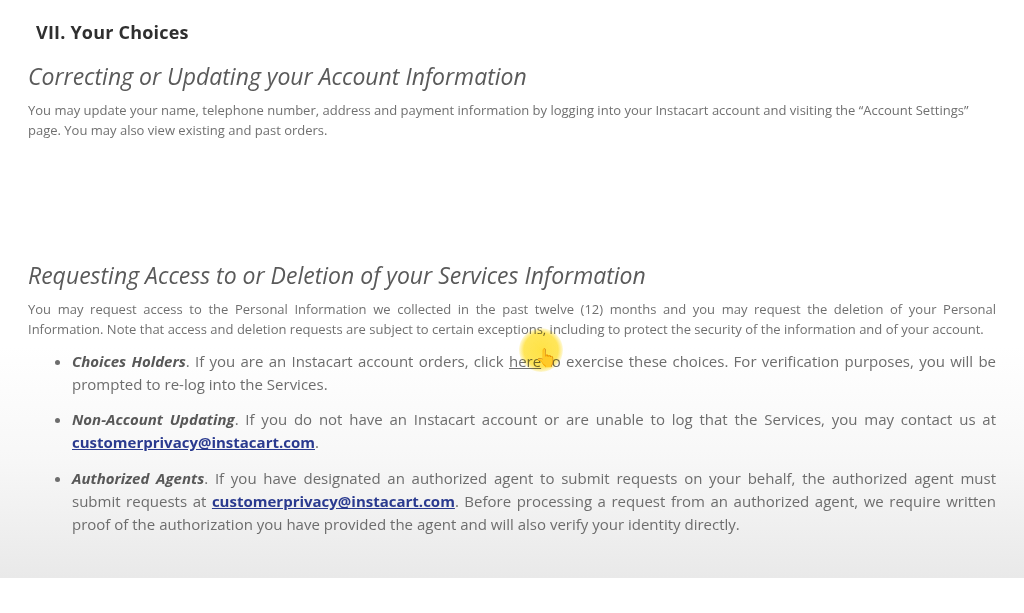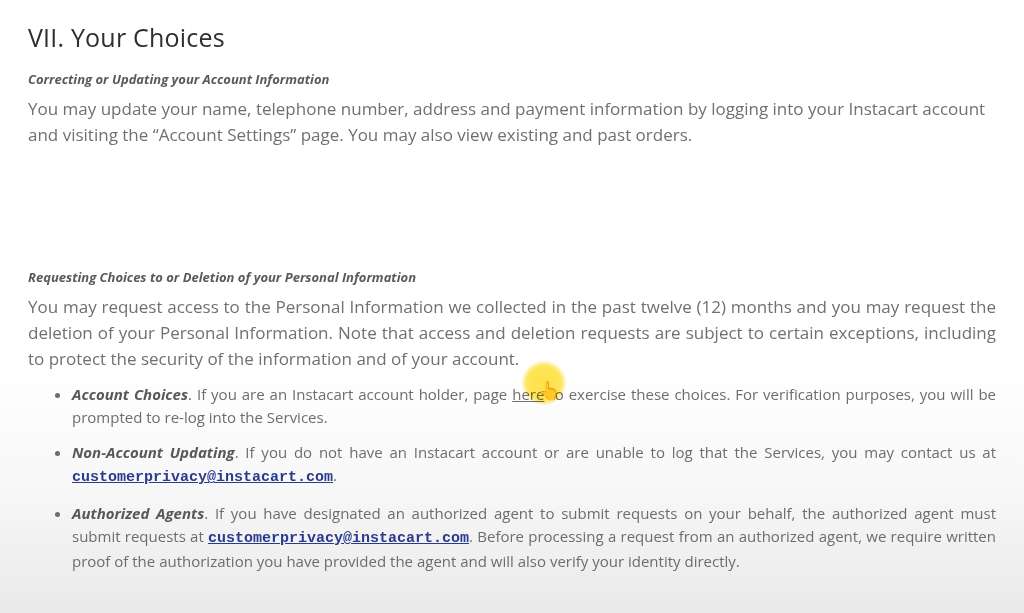--- a/index.html
+++ b/index.html
@@ -11,40 +11,40 @@
     background: #fff;
   }
   .page {
     position: relative;
     padding: 16px 28px 30px 28px;
     box-sizing: border-box;
     background: linear-gradient(to bottom, #ffffff 0%, #ffffff 60%, #f7f7f7 80%, #e9e9e9 100%);
   }
   h2.main-title {
     color: #2f2f2f;
-    font-weight: 400;
-    font-size: 25px;
-    margin: 4px 0 14px 0;
+    font-weight: 700;
+    font-size: 18px;
+    margin: 4px 0 14px 8px;
     letter-spacing: 0.2px;
   }
   p.intro {
     font-size: 14px;
     line-height: 1.55;
     color: #8a8a8a;
     margin: 0 0 14px 0;
   }
   h3.sub {
     color: #5a5a5a;
     font-style: italic;
-    font-weight: 700;
-    font-size: 13px;
+    font-weight: 400;
+    font-size: 23px;
     margin: 16px 0 8px 0;
   }
   p.body {
-    font-size: 17px;
+    font-size: 13px;
     line-height: 1.55;
     color: #707070;
     margin: 6px 0 8px 0;
   }
   p.body.just {
     text-align: justify;
   }
   .big-gap {
     height: 95px;
   }
@@ -62,21 +62,20 @@
   }
   .lead {
     font-weight: 700;
     font-style: italic;
     color: #585858;
   }
   a.email {
     color: #2a3a8f;
     text-decoration: underline;
     font-weight: 700;
-    font-family: Liberation Mono, monospace;
   }
   a.inline-link {
     color: #707070;
     text-decoration: underline;
   }
   
   .highlight {
     position: absolute;
     width: 44px;
     height: 44px;
@@ -107,26 +106,26 @@
 <div class="page">
 
   <h2 class="main-title">VII. Your Choices</h2>
 
 
   <h3 class="sub">Correcting or Updating your Account Information</h3>
   <p class="body">You may update your name, telephone number, address and payment information by logging into your Instacart account and visiting the “Account Settings” page. You may also view existing and past orders.</p>
 
   <div class="big-gap"></div>
 
-  <h3 class="sub">Requesting Choices to or Deletion of your Personal Information</h3>
+  <h3 class="sub">Requesting Access to or Deletion of your Services Information</h3>
   <p class="body just">You may request access to the Personal Information we collected in the past twelve (12) months and you may request the deletion of your Personal Information. Note that access and deletion requests are subject to certain exceptions, including to protect the security of the information and of your account.</p>
 
   <ul class="bullets">
     <li>
-      <span class="lead">Account Choices</span><span>. If you are an Instacart account holder, page </span><span class="link-wrap"><a href="#" class="inline-link">here</a><span class="highlight"></span><span class="cursor">👆</span></span><span> to exercise these choices. For verification purposes, you will be prompted to re-log into the Services.</span>
+      <span class="lead">Choices Holders</span><span>. If you are an Instacart account orders, click </span><span class="link-wrap"><a href="#" class="inline-link">here</a><span class="highlight"></span><span class="cursor">👆</span></span><span> to exercise these choices. For verification purposes, you will be prompted to re-log into the Services.</span>
     </li>
     <li>
       <span class="lead">Non-Account Updating</span><span>. If you do not have an Instacart account or are unable to log that the Services, you may contact us at </span><a href="#" class="email">customerprivacy@instacart.com</a><span>.</span>
     </li>
     <li>
       <span class="lead">Authorized Agents</span><span>. If you have designated an authorized agent to submit requests on your behalf, the authorized agent must submit requests at </span><a href="#" class="email">customerprivacy@instacart.com</a><span>. Before processing a request from an authorized agent, we require written proof of the authorization you have provided the agent and will also verify your identity directly.</span>
     </li>
   </ul>
 
 </div>

